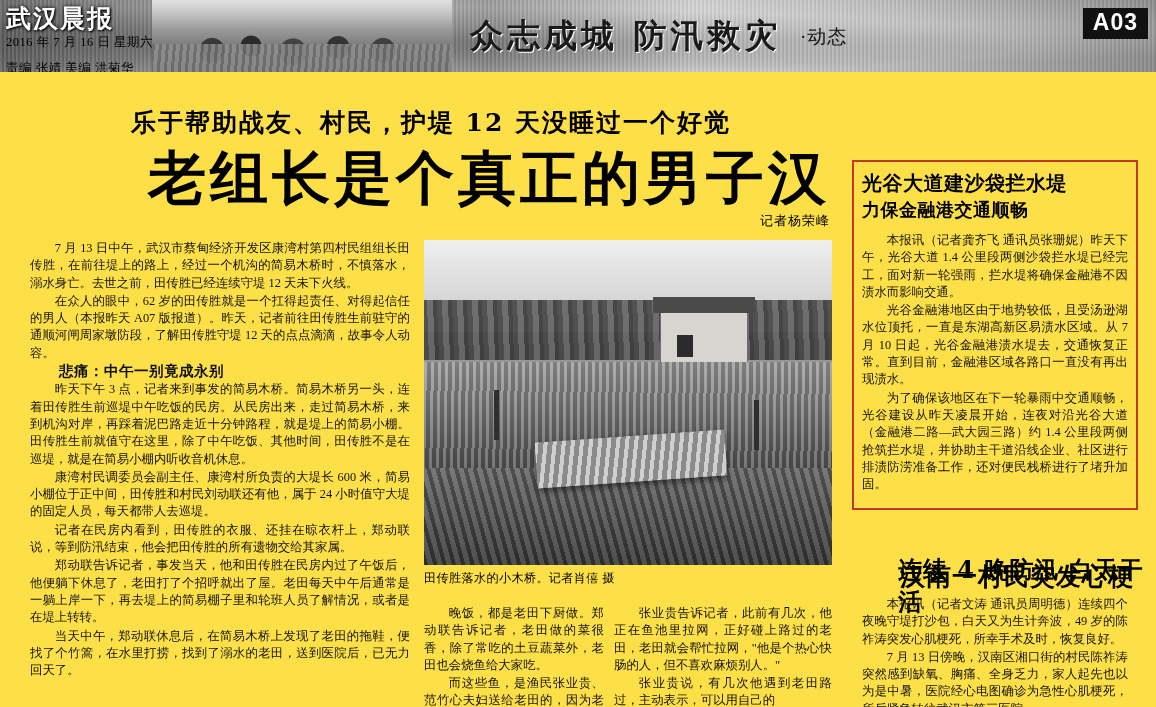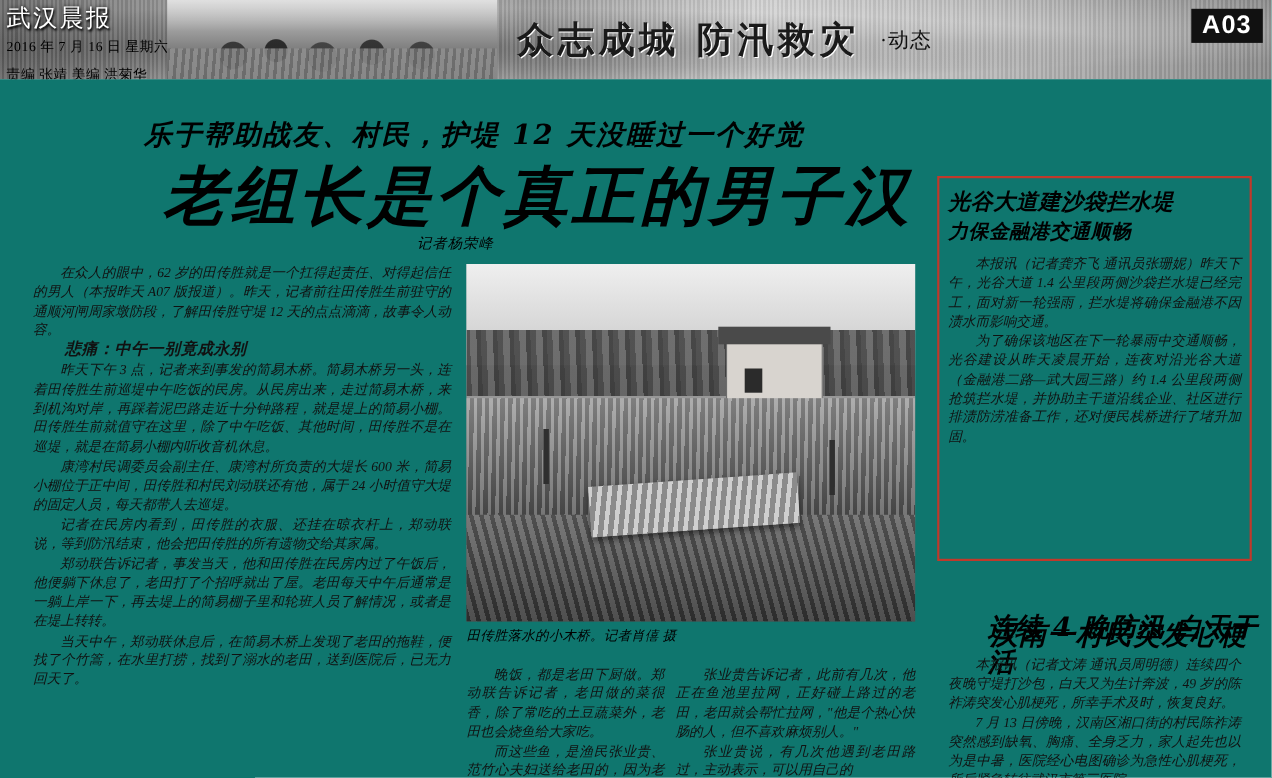--- a/index.html
+++ b/index.html
@@ -19,21 +19,21 @@
   }
   .masthead:before{
     content:"";position:absolute;left:0;top:0;width:1156px;height:72px;
     background:
       repeating-linear-gradient(90deg,rgba(255,255,255,.10) 0px,rgba(255,255,255,.10) 2px,rgba(0,0,0,.06) 2px,rgba(0,0,0,.06) 4px),
       radial-gradient(ellipse at 30% 60%,rgba(0,0,0,.35),transparent 60%),
       radial-gradient(ellipse at 72% 40%,rgba(255,255,255,.25),transparent 55%);
   }
   .logo{
     position:absolute;left:6px;top:2px;width:150px;height:30px;
-    color:#fff;font-weight:normal;font-size:22px;letter-spacing:2px;
+    color:#fff;font-weight:bold;font-size:25px;letter-spacing:2px;
     text-shadow:1px 1px 2px #000,0 0 4px #000;
     font-family:"DejaVu Serif",serif;
     z-index:4;
   }
   .mast-left{
     position:absolute;left:6px;top:34px;z-index:4;color:#000;
     font-family:Liberation Serif, serif;
   }
   .mast-date{font-size:12.5px;letter-spacing:.5px;}
   .mast-editors{font-size:12.5px;margin-top:9px;letter-spacing:.5px;}
@@ -70,35 +70,35 @@
     font-size:19px;color:#111;letter-spacing:1px;
   }
   .page-badge{
     position:absolute;right:8px;top:8px;z-index:6;
     background:#111;color:#fff;font-weight:bold;
     font-family:"Liberation Sans","DejaVu Sans",sans-serif;
     font-size:23px;padding:1px 10px 3px;letter-spacing:1px;
   }
 
   
-  .sheet{position:absolute;left:0;top:72px;width:1156px;height:635px;background:#0f766e;font-style:italic;}
+  .sheet{position:absolute;left:0;top:72px;width:1156px;height:635px;background:#fde047;}
 
   .headline-kicker{
     position:absolute;left:36px;top:34px;width:790px;
     text-align:center;font-size:25px;font-weight:bold;letter-spacing:2px;
     font-family:"DejaVu Serif",serif;
   }
   .headline-main{
     position:absolute;left:30px;top:68px;width:800px;
     text-align:right;font-size:58px;font-weight:bold;letter-spacing:4px;
     font-family:"DejaVu Serif",serif;
     white-space:nowrap;
   }
   .byline{
-    position:absolute;left:14px;top:140px;width:800px;text-align:center;
+    position:absolute;left:30px;top:140px;width:800px;text-align:right;
     font-size:13px;letter-spacing:1px;
   }
 
   
   .col{position:absolute;font-size:12.4px;line-height:17.3px;text-align:justify;color:#111;}
   .col p{margin:0 0 0 0;text-indent:2em;}
   .col p+p{margin-top:1px;}
   .subhead{
     font-weight:bold;font-size:14.5px;margin:11px 0 5px;text-indent:0;
     letter-spacing:.5px;
@@ -180,20 +180,21 @@
   <div class="page-badge">A03</div>
 </div>
 
 <div class="sheet">
 
   <div class="headline-kicker">乐于帮助战友、村民，护堤 12 天没睡过一个好觉</div>
   <div class="headline-main">老组长是个真正的男子汉</div>
   <div class="byline">记者杨荣峰</div>
 
   <div class="col" id="col1">
+    <p>7 月 13 日中午，武汉市蔡甸经济开发区康湾村第四村民组组长田传胜，在前往堤上的路上，经过一个机沟的简易木桥时，不慎落水，溺水身亡。去世之前，田传胜已经连续守堤 12 天未下火线。</p>
     <p>在众人的眼中，62 岁的田传胜就是一个扛得起责任、对得起信任的男人（本报昨天 A07 版报道）。昨天，记者前往田传胜生前驻守的通顺河闸周家墩防段，了解田传胜守堤 12 天的点点滴滴，故事令人动容。</p>
     <p class="subhead">悲痛：中午一别竟成永别</p>
     <p>昨天下午 3 点，记者来到事发的简易木桥。简易木桥另一头，连着田传胜生前巡堤中午吃饭的民房。从民房出来，走过简易木桥，来到机沟对岸，再踩着泥巴路走近十分钟路程，就是堤上的简易小棚。田传胜生前就值守在这里，除了中午吃饭、其他时间，田传胜不是在巡堤，就是在简易小棚内听收音机休息。</p>
     <p>康湾村民调委员会副主任、康湾村所负责的大堤长 600 米，简易小棚位于正中间，田传胜和村民刘动联还有他，属于 24 小时值守大堤的固定人员，每天都带人去巡堤。</p>
     <p>记者在民房内看到，田传胜的衣服、还挂在晾衣杆上，郑动联说，等到防汛结束，他会把田传胜的所有遗物交给其家属。</p>
     <p>郑动联告诉记者，事发当天，他和田传胜在民房内过了午饭后，他便躺下休息了，老田打了个招呼就出了屋。老田每天中午后通常是一躺上岸一下，再去堤上的简易棚子里和轮班人员了解情况，或者是在堤上转转。</p>
     <p>当天中午，郑动联休息后，在简易木桥上发现了老田的拖鞋，便找了个竹篙，在水里打捞，找到了溺水的老田，送到医院后，已无力回天了。</p>
   </div>
 
   <div class="photo">
@@ -216,20 +217,21 @@
   <div class="col" id="col3">
     <p>张业贵告诉记者，此前有几次，他正在鱼池里拉网，正好碰上路过的老田，老田就会帮忙拉网，"他是个热心快肠的人，但不喜欢麻烦别人。"</p>
     <p>张业贵说，有几次他遇到老田路过，主动表示，可以用自己的</p>
   </div>
 
   <div class="boxed"></div>
   <div class="box-h1">光谷大道建沙袋拦水堤</div>
   <div class="box-h2">力保金融港交通顺畅</div>
   <div class="col" id="colR1">
     <p>本报讯（记者龚齐飞 通讯员张珊妮）昨天下午，光谷大道 1.4 公里段两侧沙袋拦水堤已经完工，面对新一轮强雨，拦水堤将确保金融港不因渍水而影响交通。</p>
+    <p>光谷金融港地区由于地势较低，且受汤逊湖水位顶托，一直是东湖高新区易渍水区域。从 7 月 10 日起，光谷金融港渍水堤去，交通恢复正常。直到目前，金融港区域各路口一直没有再出现渍水。</p>
     <p>为了确保该地区在下一轮暴雨中交通顺畅，光谷建设从昨天凌晨开始，连夜对沿光谷大道（金融港二路—武大园三路）约 1.4 公里段两侧抢筑拦水堤，并协助主干道沿线企业、社区进行排渍防涝准备工作，还对便民栈桥进行了堵升加固。</p>
   </div>
 
   <div class="rail-h1">连续 4 晚防汛  白天干活</div>
   <div class="rail-h2">汉南一村民突发心梗</div>
   <div class="col" id="colR2">
     <p>本报讯（记者文涛 通讯员周明德）连续四个夜晚守堤打沙包，白天又为生计奔波，49 岁的陈祚涛突发心肌梗死，所幸手术及时，恢复良好。</p>
     <p>7 月 13 日傍晚，汉南区湘口街的村民陈祚涛突然感到缺氧、胸痛、全身乏力，家人起先也以为是中暑，医院经心电图确诊为急性心肌梗死，所后紧急转往武汉市第三医院。</p>
 
   </div>

